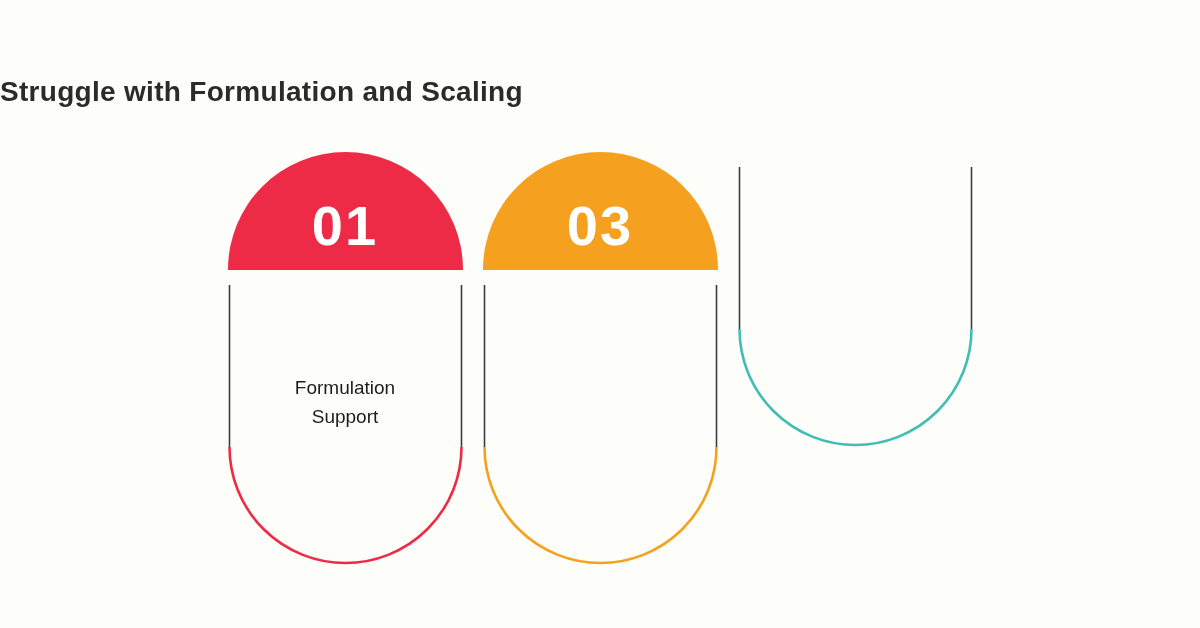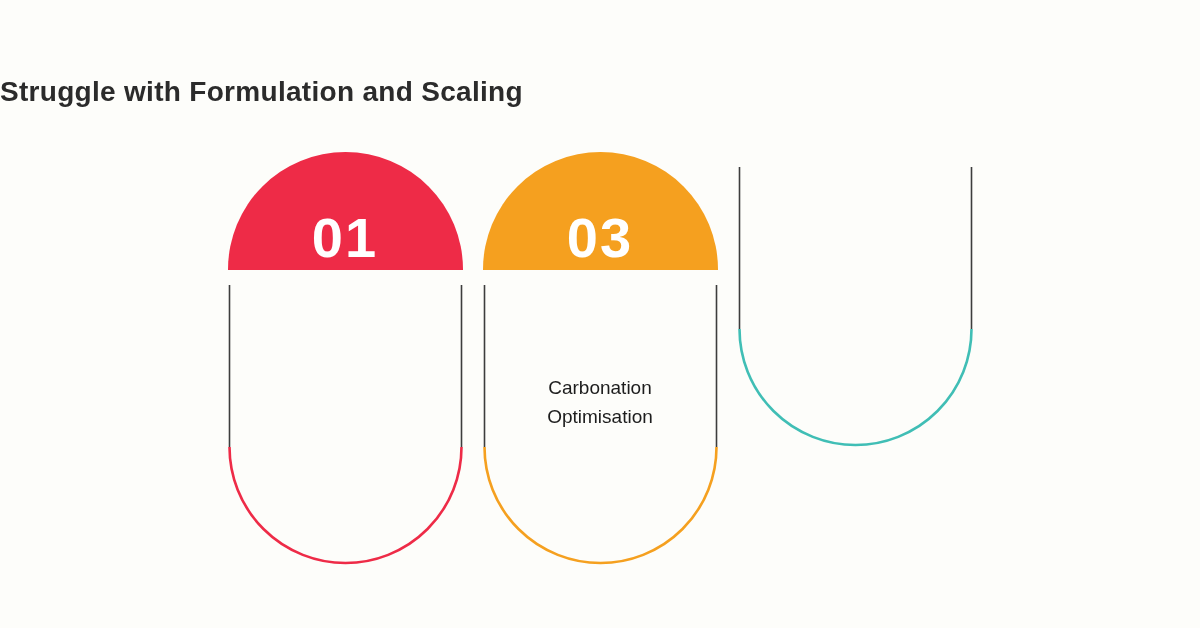--- a/index.html
+++ b/index.html
@@ -37,21 +37,21 @@
   .card { width: 235px; position: relative; }
 
   .badge {
     width: 235px;
     height: 118px;
     border-radius: 118px 118px 0 0;
     background: var(--accent, #ccc);
     display: flex;
     align-items: flex-end;
     justify-content: center;
-    padding-bottom: 4px;
+    padding-bottom: 16px;
   }
 
   .num {
     color: var(--color-number-text, #ffffff);
     font-size: 56px;
     font-weight: 700;
     letter-spacing: 2px;
     line-height: 1;
   }
 
@@ -90,35 +90,35 @@
     <div class="card" style="--accent: #ee2b47;">
       <div class="badge">
         <span class="num">01</span>
       </div>
       <div class="body-shape">
         <svg width="235" height="281" viewBox="0 0 235 281">
           <path class="side-line" d="M 1.5 0 V 162"></path>
           <path class="side-line" d="M 233.5 0 V 162"></path>
           <path class="arc" d="M 1.5 162 A 116 116 0 0 0 233.5 162"></path>
         </svg>
+        <div class="label">Formulation
+Support</div>
       </div>
     </div>
 
     <div class="card" style="--accent: #f5a01f;">
       <div class="badge">
         <span class="num">03</span>
       </div>
       <div class="body-shape">
         <svg width="235" height="281" viewBox="0 0 235 281">
           <path class="side-line" d="M 1.5 0 V 162"></path>
           <path class="side-line" d="M 233.5 0 V 162"></path>
           <path class="arc" d="M 1.5 162 A 116 116 0 0 0 233.5 162"></path>
         </svg>
-        <div class="label">Carbonation
-Optimisation</div>
       </div>
     </div>
 
     <div class="card" style="--accent: #40beb5;">
       <div class="body-shape">
         <svg width="235" height="281" viewBox="0 0 235 281">
           <path class="side-line" d="M 1.5 0 V 162"></path>
           <path class="side-line" d="M 233.5 0 V 162"></path>
           <path class="arc" d="M 1.5 162 A 116 116 0 0 0 233.5 162"></path>
         </svg>

